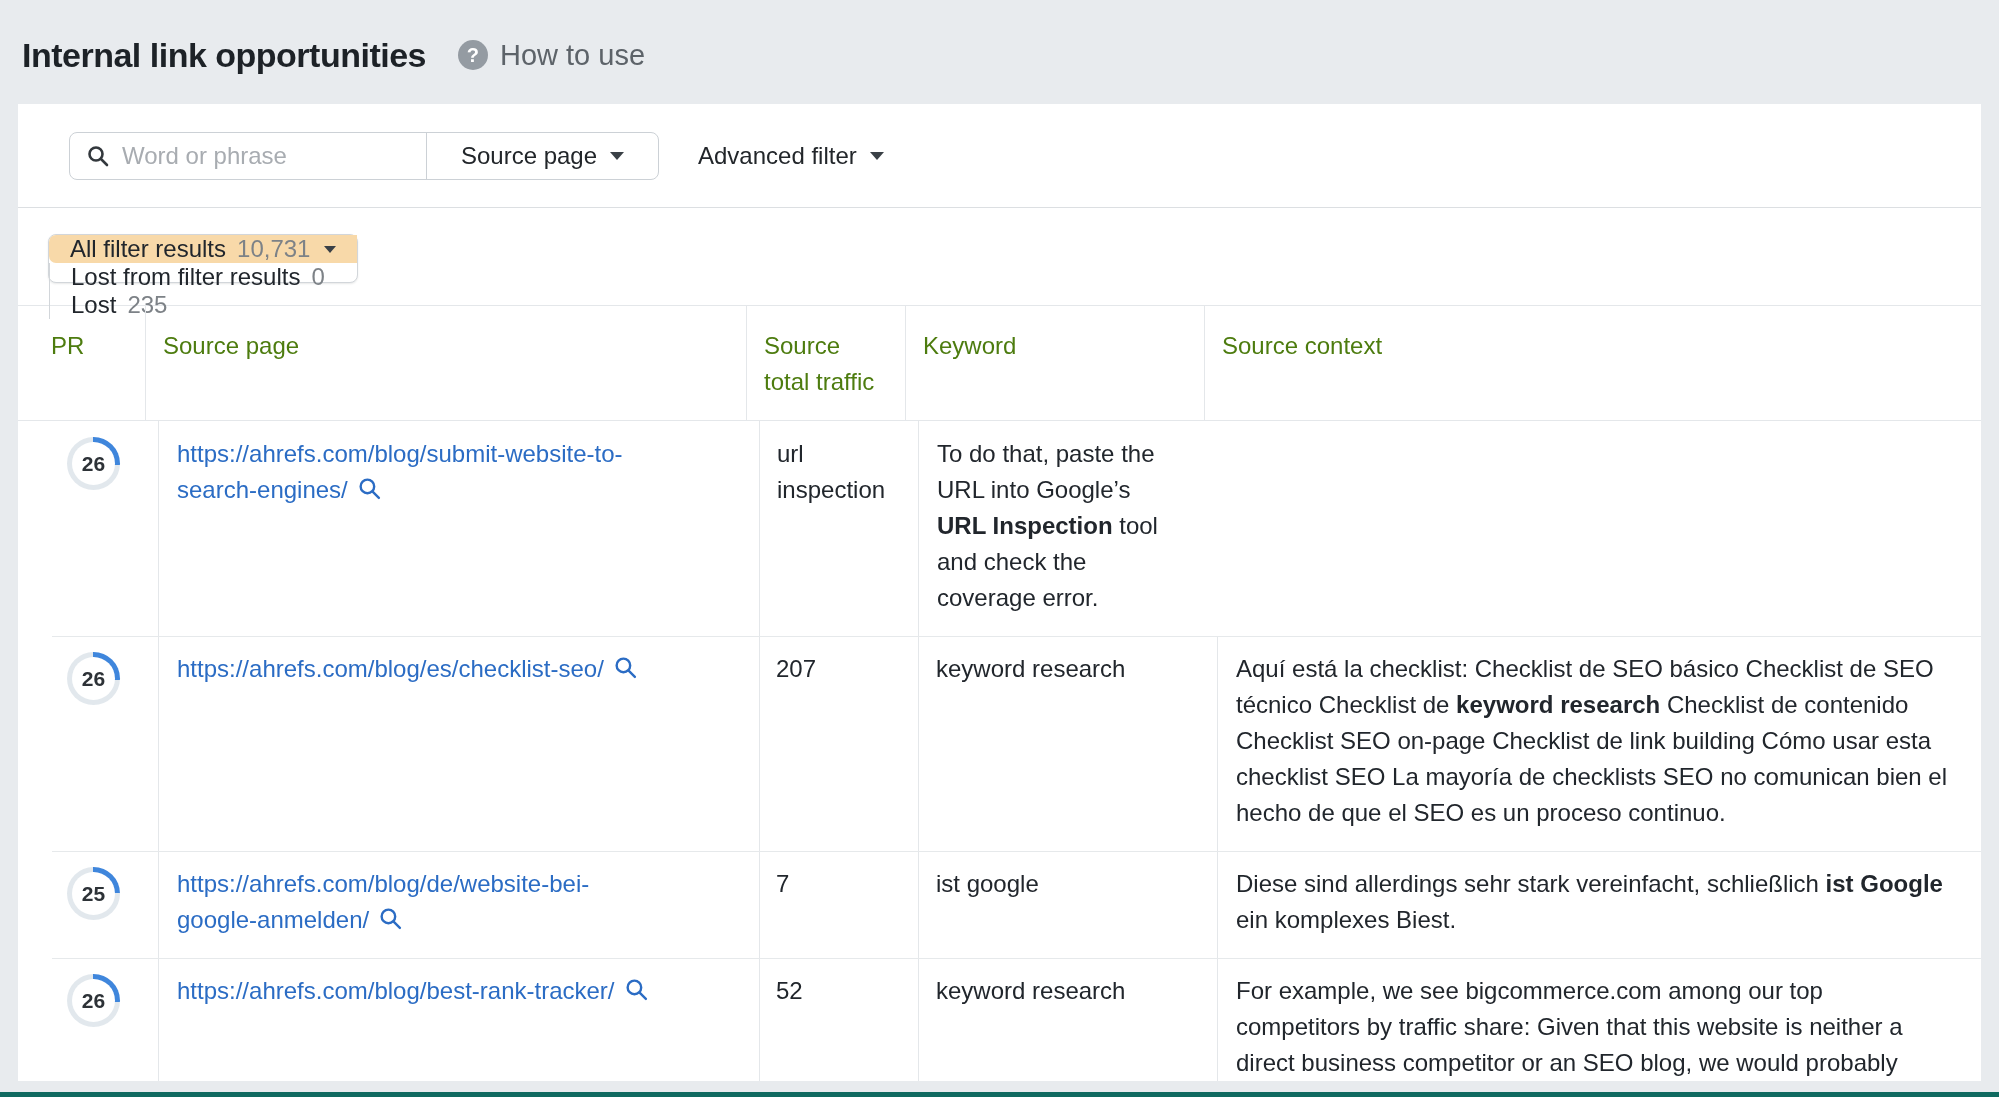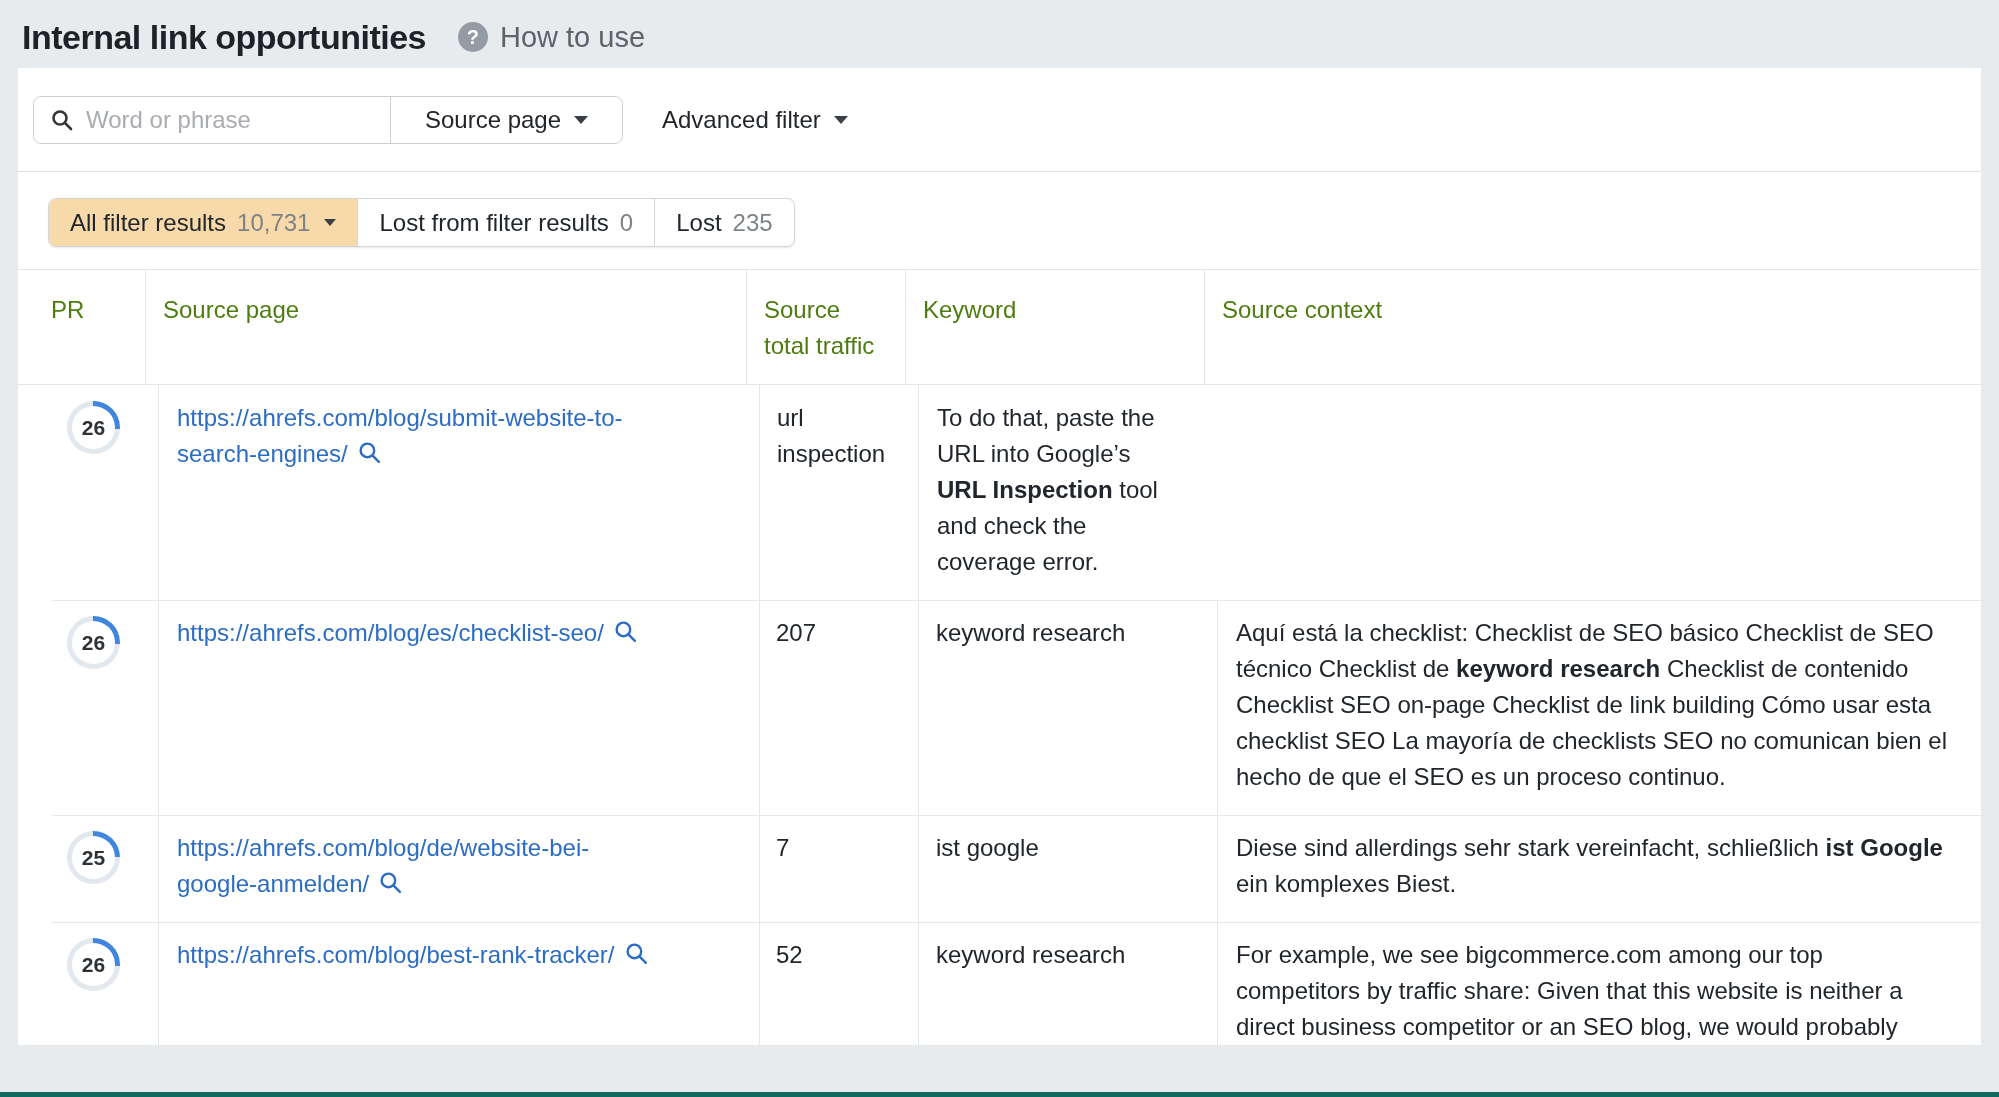--- a/index.html
+++ b/index.html
@@ -5,32 +5,32 @@
   * { margin:0; padding:0; box-sizing:border-box; }
   html,body { width:1999px; height:1097px; }
   body {
     position:relative;
     background:#e8ebee;
     font-family:"Liberation Sans","DejaVu Sans",sans-serif;
     color:#21262c;
     overflow:hidden;
   }
   
-  .page-header { display:flex; align-items:center; height:68px; padding:6px 0 0 22px; }
+  .page-header { display:flex; align-items:center; height:104px; padding:6px 0 0 22px; }
   .page-title { font-size:34px; font-weight:700; color:#1d2227; letter-spacing:-0.5px; }
   .help { display:flex; align-items:center; margin-left:32px; cursor:pointer; }
   .help-badge {
     width:30px; height:30px; border-radius:50%; background:#949ba2; color:#fff;
     font-size:20px; font-weight:700; display:flex; align-items:center; justify-content:center;
   }
   .help-label { margin-left:12px; font-size:29px; color:#5d6369; }
   
   .filter-panel {
     margin:0 18px; height:104px; background:#fff; border-bottom:1px solid #dcdfe2;
-    display:flex; align-items:center; padding-left:15px;
+    display:flex; align-items:center; padding-left:51px;
   }
   .search-combo {
     display:flex; height:48px; border:1px solid #ccd1d6; border-radius:8px; background:#fff;
   }
   .search-box { display:flex; align-items:center; width:356px; padding-left:16px; }
   .search-box svg { flex:0 0 auto; }
   .search-box input {
     border:none; outline:none; font-size:24px; margin-left:12px; width:280px;
     font-family:inherit; color:#21262c; background:transparent;
   }
@@ -41,21 +41,21 @@
   }
   .scope-label { font-size:24px; color:#22262a; }
   .caret { width:0; height:0; border-left:7px solid transparent; border-right:7px solid transparent; border-top:8px solid #3a4046; }
   .caret.sm { border-left-width:6px; border-right-width:6px; border-top-width:7px; }
   .adv-filter { display:flex; align-items:center; gap:13px; margin-left:39px; cursor:pointer; }
   .adv-label { font-size:24px; color:#22262a; }
   
   .results-panel { margin:0 18px; height:873px; background:#fff; padding-top:26px; overflow:hidden; }
   .tab-group {
     display:inline-flex; margin-left:30px; height:49px; border:1px solid #d2d6da;
-    border-radius:8px; background:#fff; box-shadow:0 1px 2px rgba(31,35,38,.10);
+    border-radius:8px; background:#fff; box-shadow:0 1px 2px rgba(31,35,38,.10);flex-direction:column;
   }
   .tab { display:flex; align-items:center; gap:11px; padding:0 21px; font-size:24px; cursor:pointer; color:#21262c; }
   .tab .count { color:#7d8287; }
   .tab.active { background:var(--tab-orange,#f8d9a9); border-radius:7px 0 0 7px; }
   .tab.active .caret { margin-left:3px; }
   .tab + .tab { border-left:1px solid #d2d6da; }
   .tab:last-child { border-radius:0 7px 7px 0; }
   
   .grid-cols { display:grid; grid-template-columns:127px 601px 159px 299px 1fr; }
   .table { margin-top:22px; }

